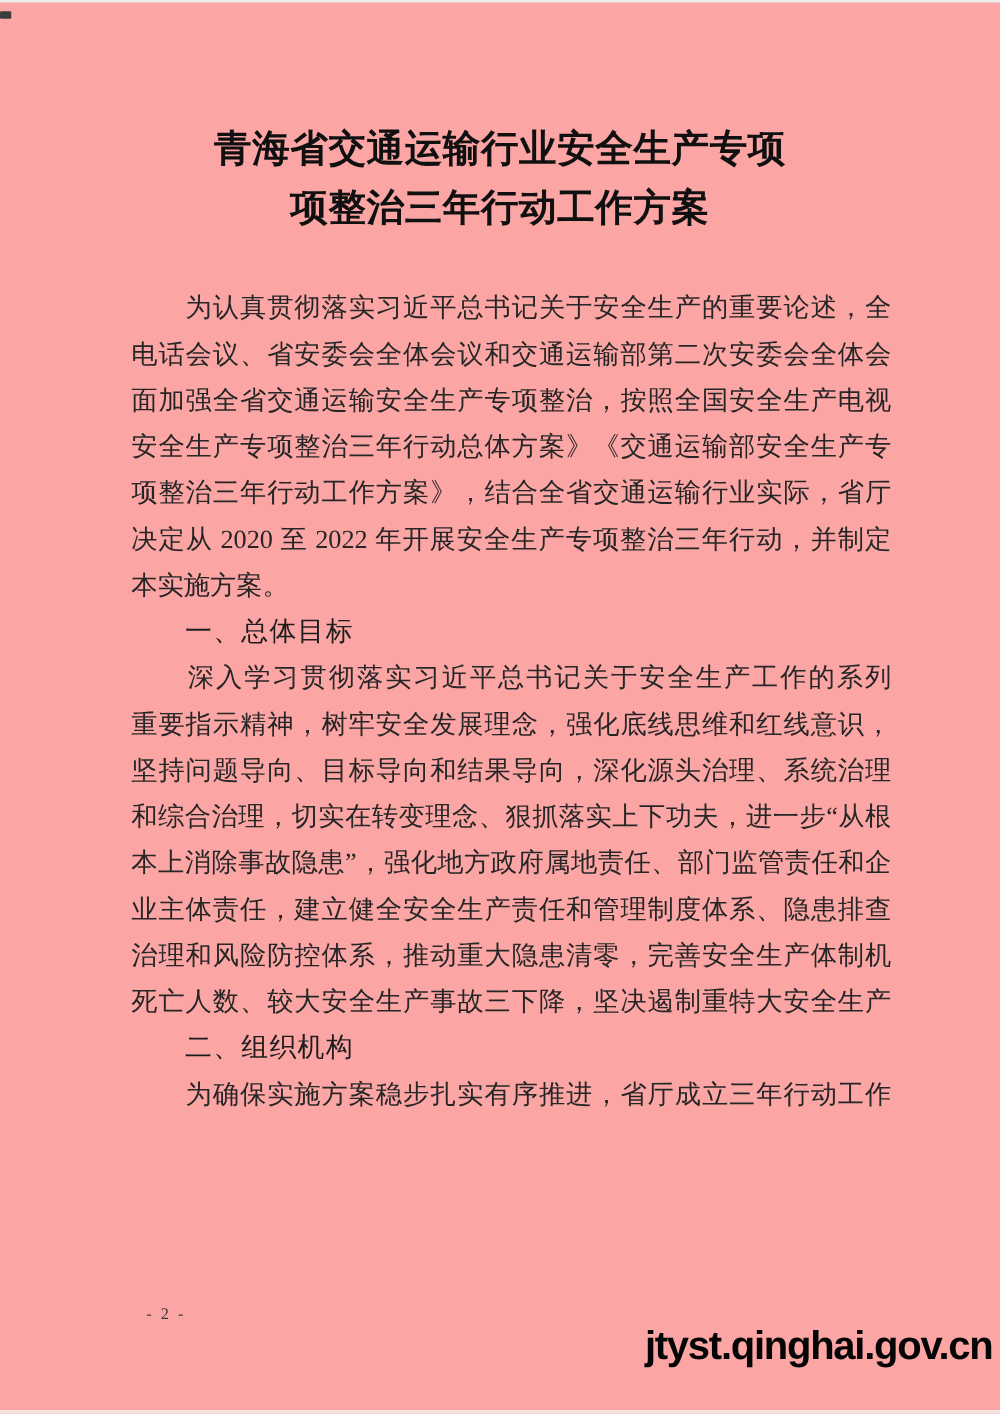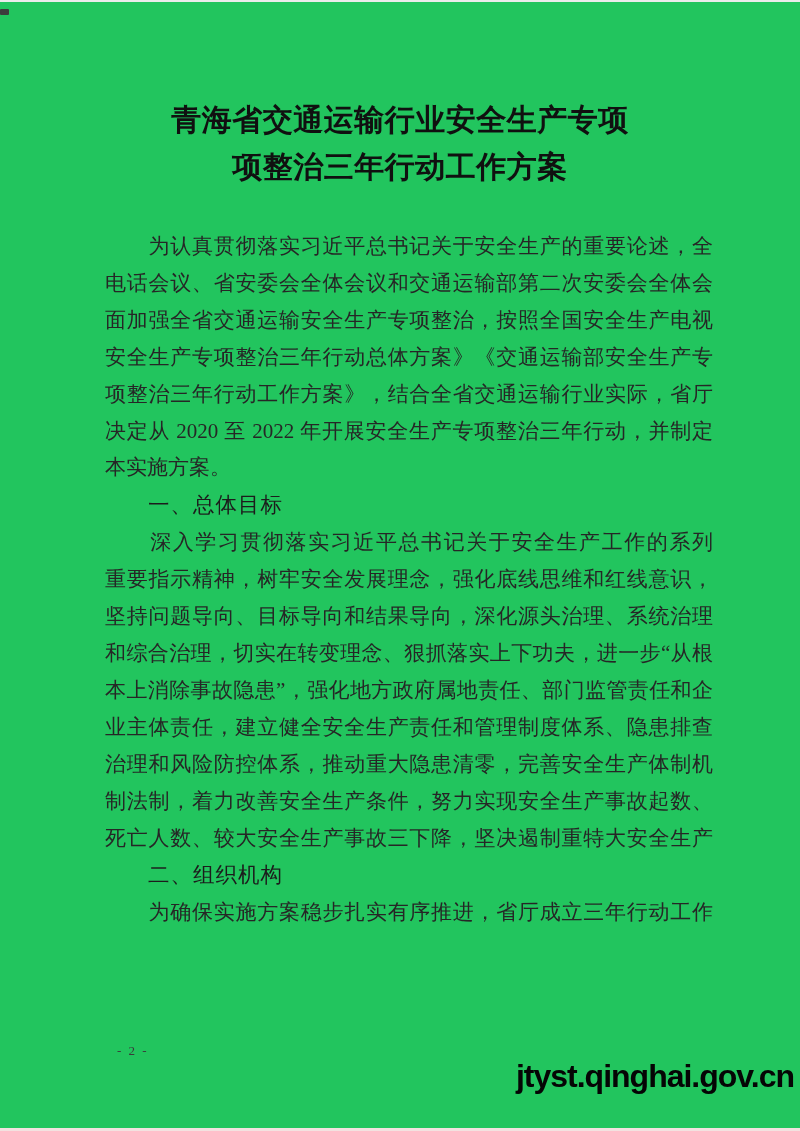--- a/index.html
+++ b/index.html
@@ -4,21 +4,21 @@
 <style>
   html, body {
     margin: 0;
     padding: 0;
     background: #ffffff;
   }
   .page {
     position: relative;
     width: 800px;
     height: 1131px;
-    background: #22c55e;
+    background: #fca5a5;
     overflow: hidden;
     font-family: "Liberation Serif", "DejaVu Serif", serif;
   }
   
   .edge-top {
     position: absolute;
     top: 0; left: 0;
     width: 800px; height: 2px;
     background: #ececec;
   }
@@ -59,21 +59,20 @@
   .body-block .line {
     text-align: justify;
     text-align-last: justify;
     height: 37px;
     overflow: hidden;
     white-space: nowrap;
   }
   .body-block .line.last {
     text-align: center;
     text-align-last: left;
-    font-family: Liberation Mono, monospace;
   }
   .body-block .heading {
     font-family: "Liberation Sans", "DejaVu Sans", sans-serif;
     font-weight: normal;
     color: #1c1c1c;
     padding-left: 2em;
     font-size: 21.5px;
     height: 37px;
     letter-spacing: 1px;
   }
@@ -119,21 +118,20 @@
       <div class="line">决定从 2020 至 2022 年开展安全生产专项整治三年行动，并制定</div>
       <div class="line last">本实施方案。</div>
       <div class="heading">一、总体目标</div>
       <div class="line">　　深入学习贯彻落实习近平总书记关于安全生产工作的系列</div>
       <div class="line">重要指示精神，树牢安全发展理念，强化底线思维和红线意识，</div>
       <div class="line">坚持问题导向、目标导向和结果导向，深化源头治理、系统治理</div>
       <div class="line">和综合治理，切实在转变理念、狠抓落实上下功夫，进一步“从根</div>
       <div class="line">本上消除事故隐患”，强化地方政府属地责任、部门监管责任和企</div>
       <div class="line">业主体责任，建立健全安全生产责任和管理制度体系、隐患排查</div>
       <div class="line">治理和风险防控体系，推动重大隐患清零，完善安全生产体制机</div>
-      <div class="line">制法制，着力改善安全生产条件，努力实现安全生产事故起数、</div>
       <div class="line">死亡人数、较大安全生产事故三下降，坚决遏制重特大安全生产</div>
       <div class="heading">二、组织机构</div>
       <div class="line">　　为确保实施方案稳步扎实有序推进，省厅成立三年行动工作</div>
     </div>
 
   <div class="page-number">- 2 -</div>
 
   <div class="watermark">jtyst.qinghai.gov.cn</div>
 
   <div class="edge-bottom"></div>

